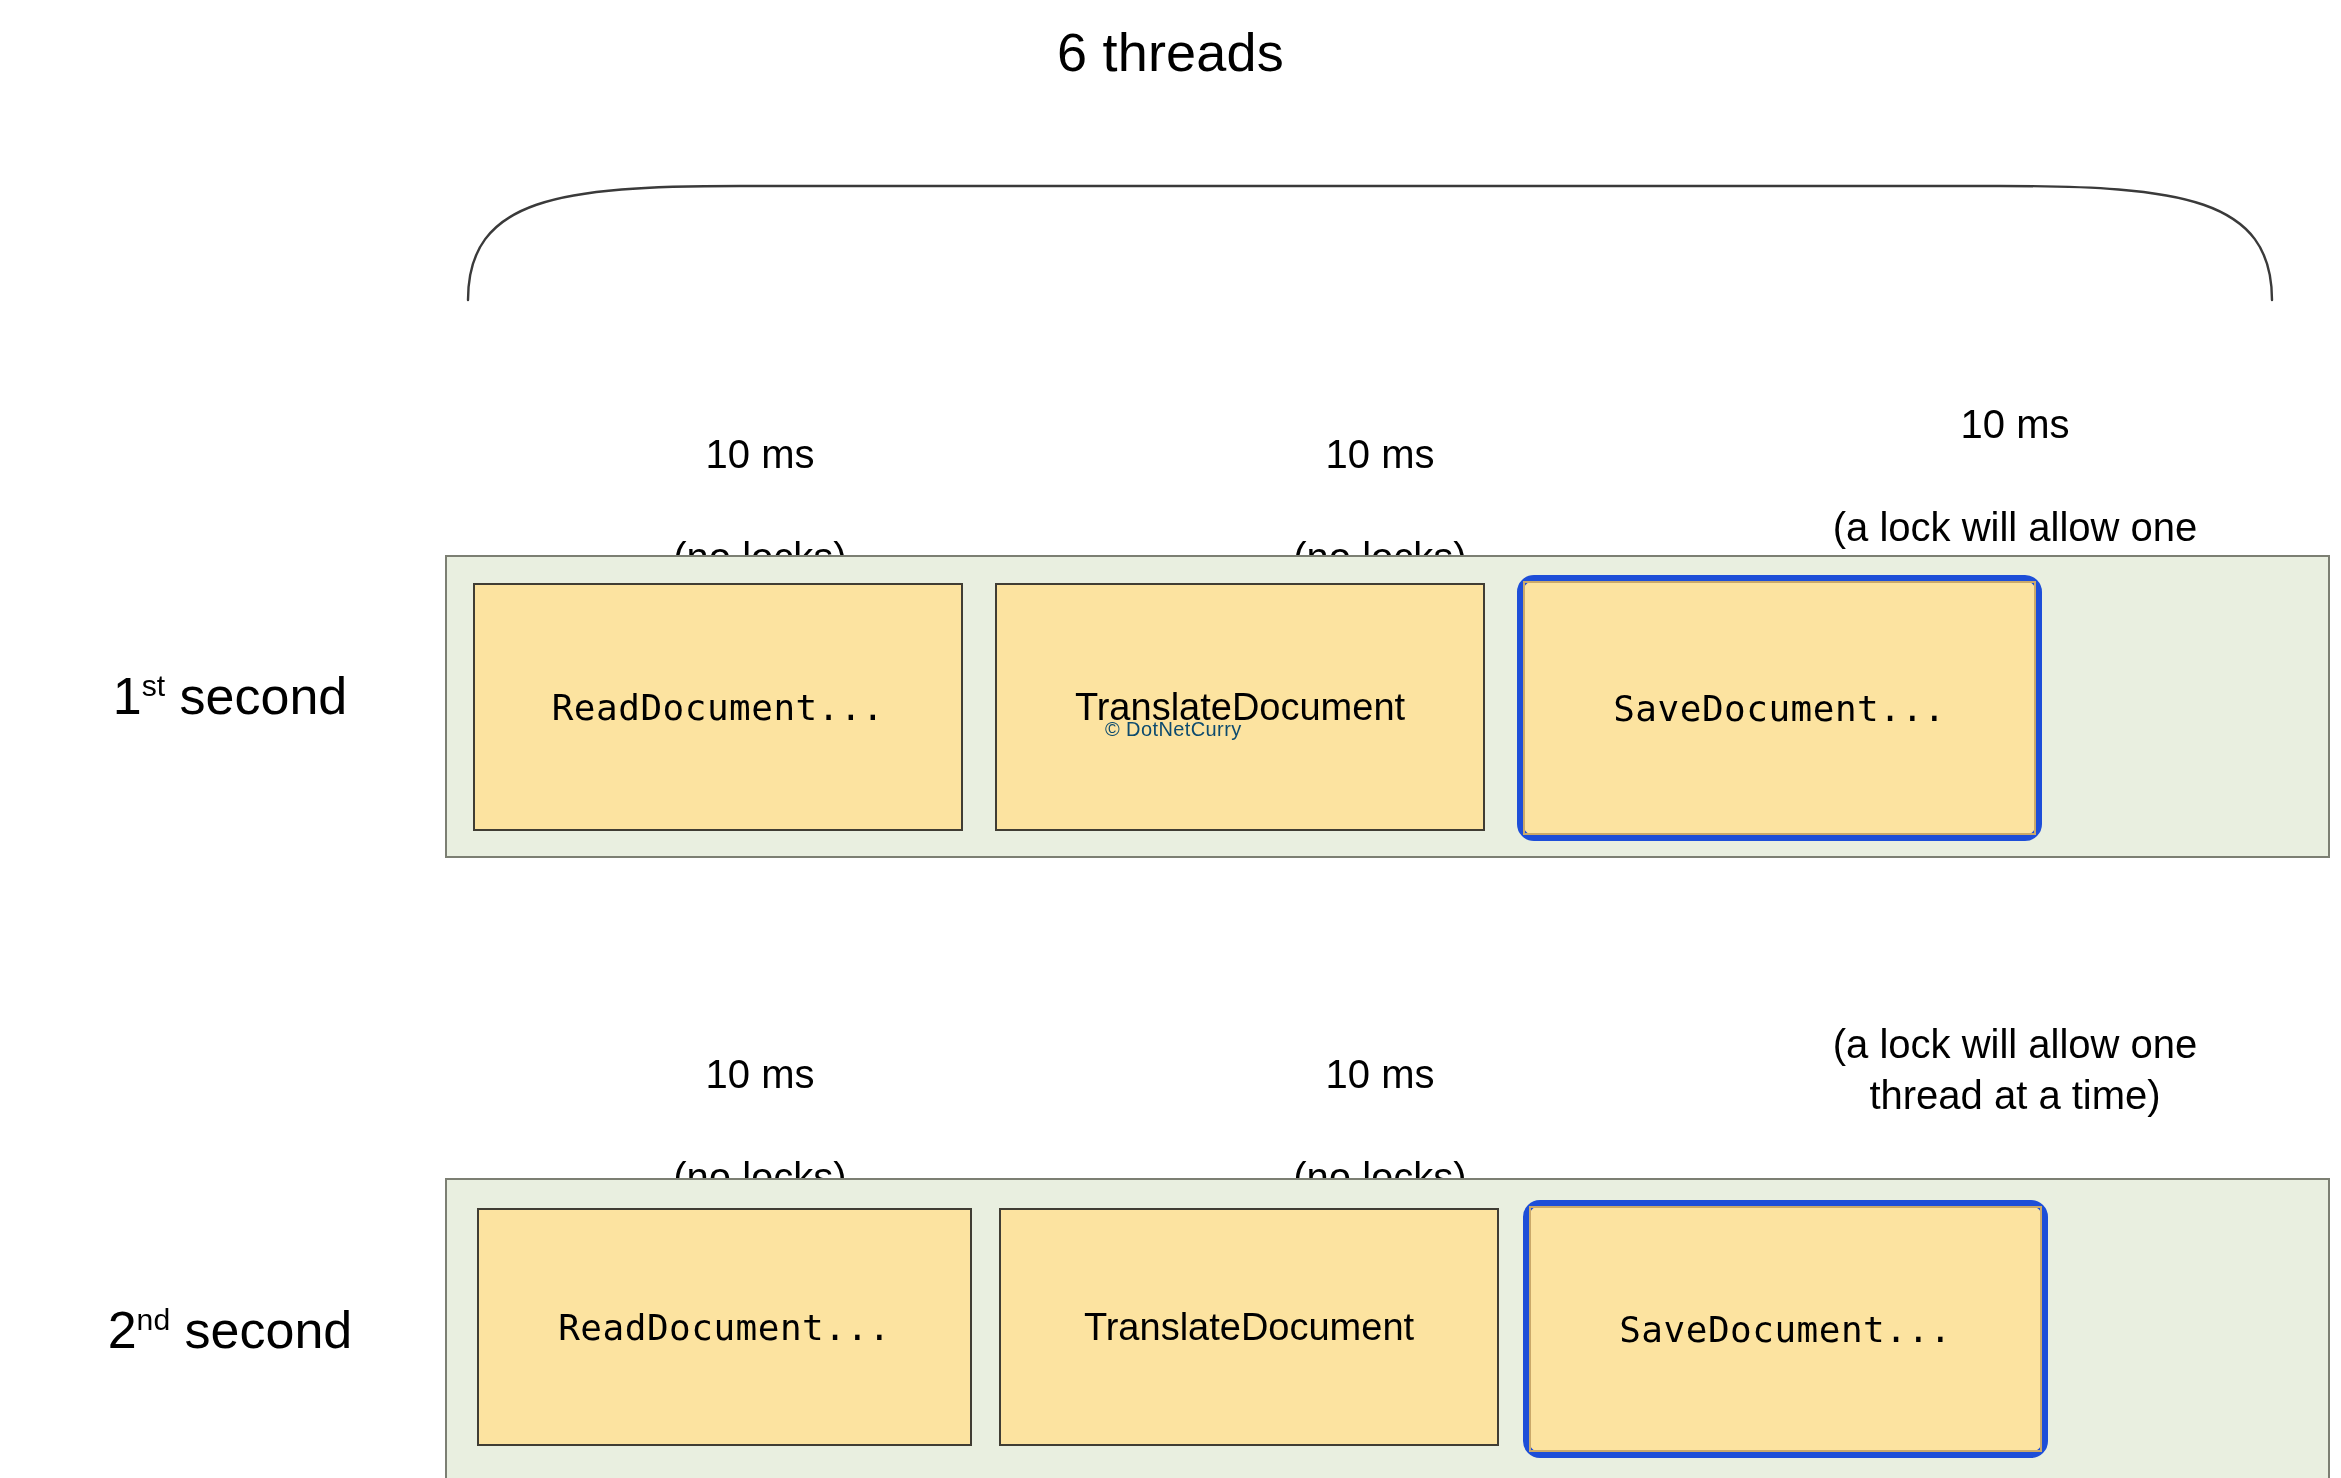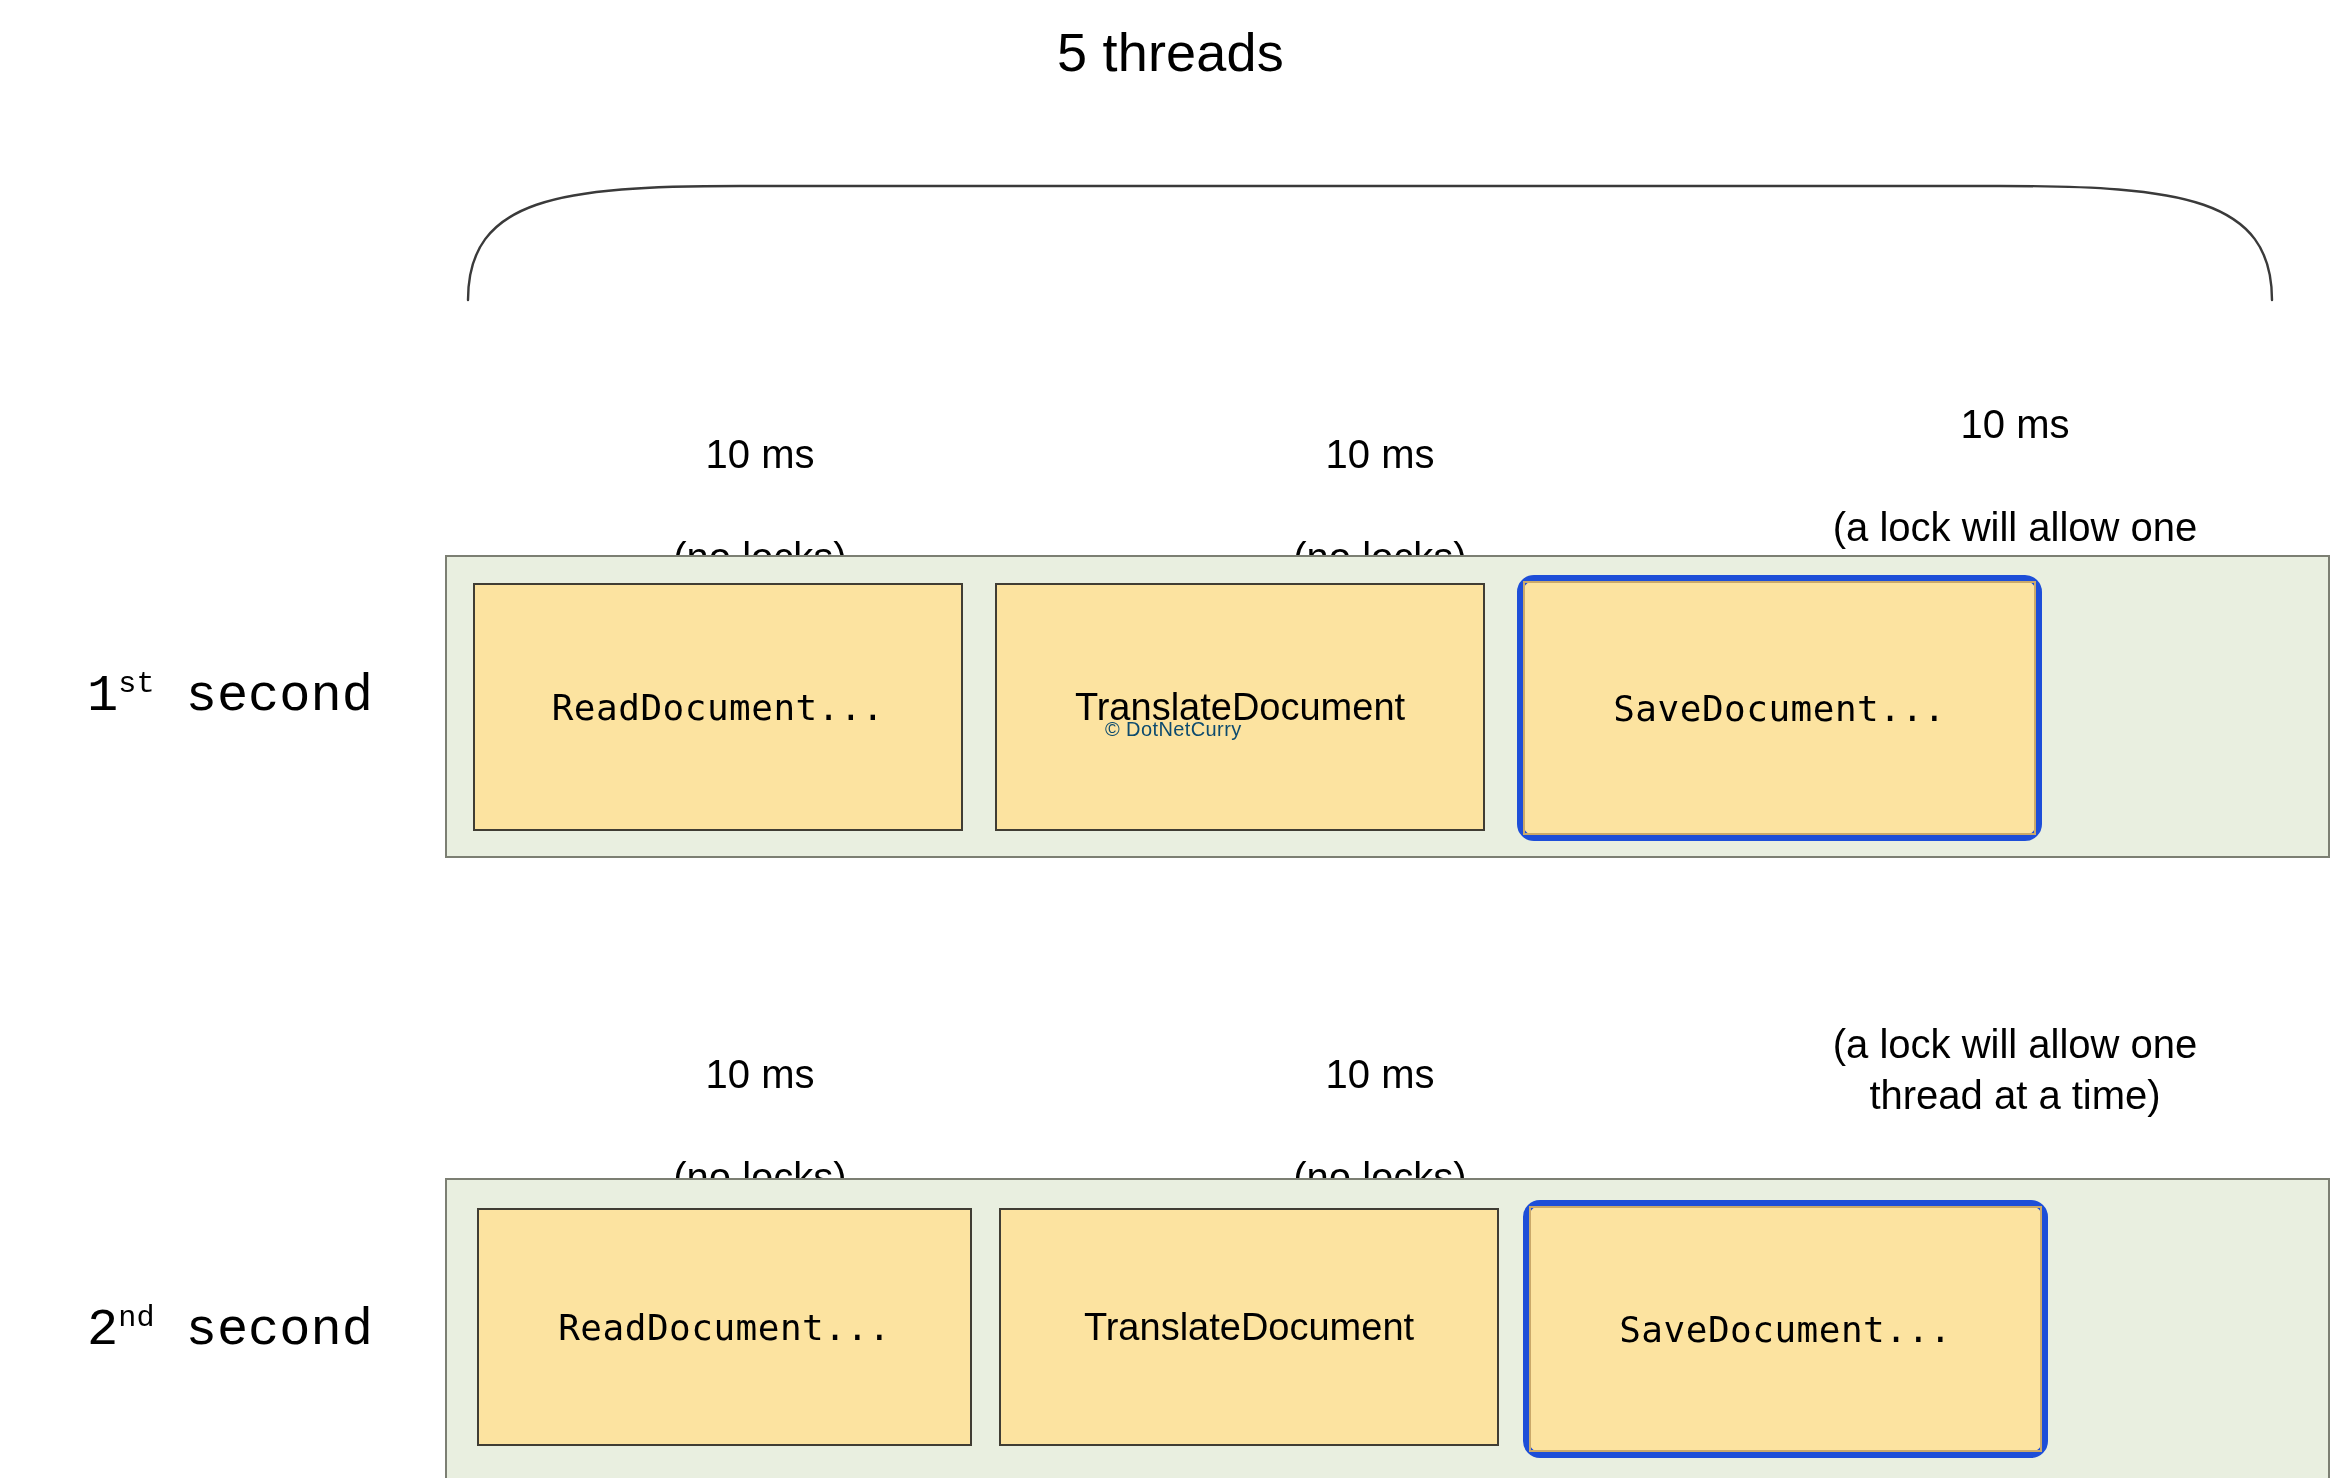--- a/index.html
+++ b/index.html
@@ -40,21 +40,20 @@
 
   
   .row-label {
     position: absolute;
     left: 30px;
     width: 400px;
     text-align: center;
     font-size: 52px;
     line-height: 1.1;
     white-space: nowrap;
-    font-family: Liberation Mono, monospace;
   }
   .row-label sup {
     font-size: 0.58em;
     vertical-align: super;
     line-height: 0;
   }
   #row-label-first  { top: 668px; }
   #row-label-second { top: 1302px; }
 
   
@@ -146,21 +145,21 @@
     top: 718px;
     font-size: 20px;
     color: #0c4a6e;
     letter-spacing: 0.4px;
     white-space: nowrap;
   }
 </style>
 </head>
 <body>
 
-<div id="diagram-title">5 threads</div>
+<div id="diagram-title">6 threads</div>
 
 <svg id="thread-span-arc" viewBox="0 0 1860 180" preserveAspectRatio="none" aria-hidden="true">
   <path d="M 28 140 C 28 38, 120 26, 300 26 L 1560 26 C 1740 26, 1832 38, 1832 140" fill="none" stroke="#3a3a3a" stroke-width="2.4" stroke-linecap="round"></path>
 </svg>
 
 <div class="row-label" id="row-label-first">
   <span>1</span><sup>st</sup><span> second</span>
 </div>
 <div class="row-label" id="row-label-second">
   <span>2</span><sup>nd</sup><span> second</span>

